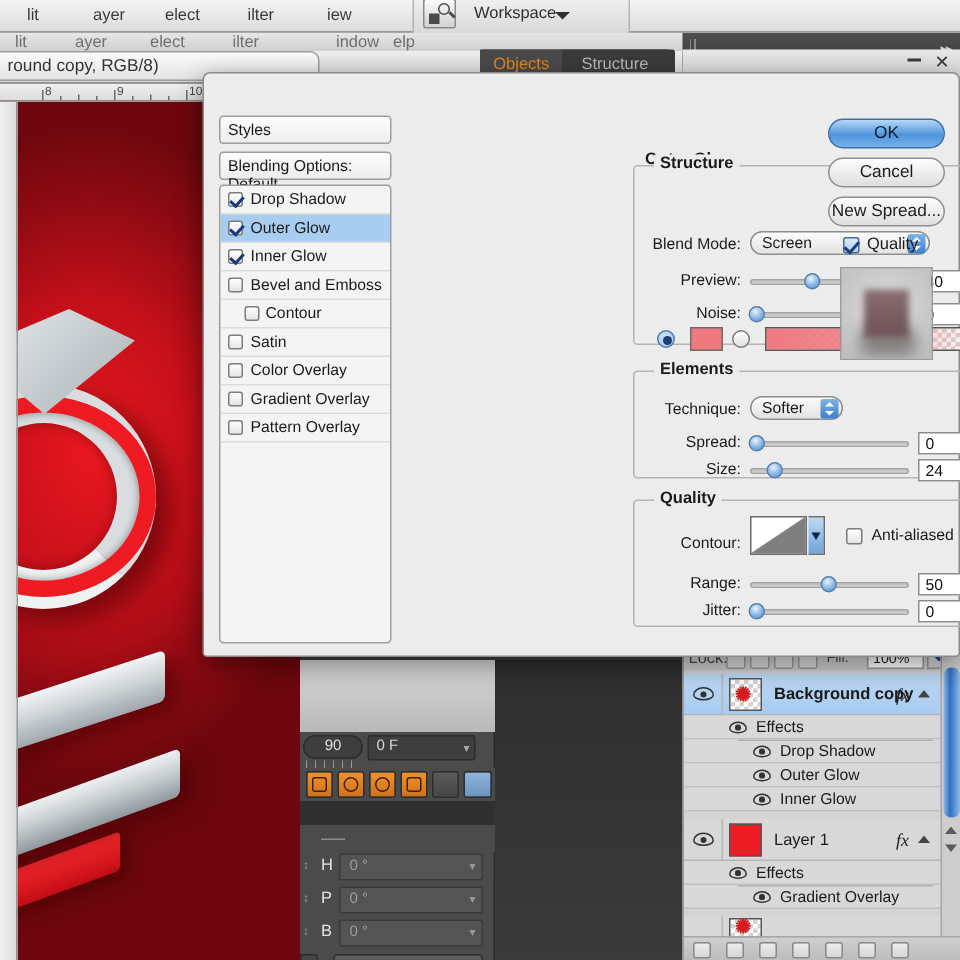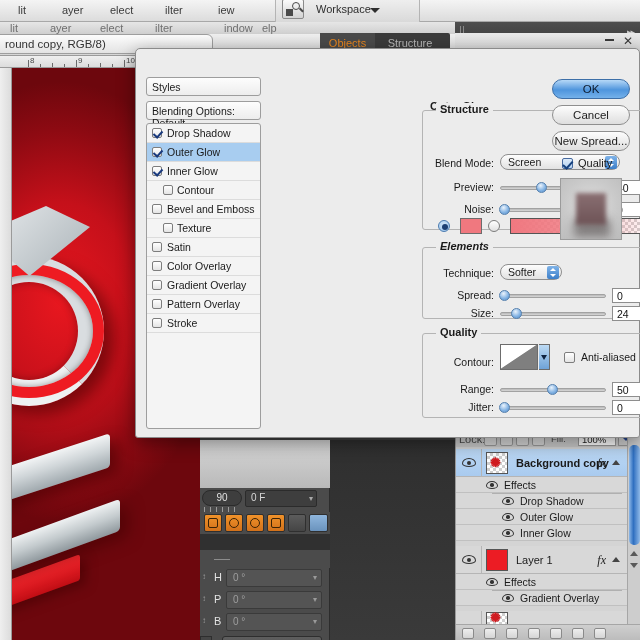--- a/index.html
+++ b/index.html
@@ -658,51 +658,43 @@
         <span class="stxt">Drop Shadow</span>
       </div>
       <div class="srow checked on">
         <span class="cb"></span>
         <span class="stxt">Outer Glow</span>
       </div>
       <div class="srow checked">
         <span class="cb"></span>
         <span class="stxt">Inner Glow</span>
       </div>
+      <div class="srow">
+        <span class="cb"></span>
+        <span class="stxt">Bevel and Emboss</span>
+      </div>
       <div class="srow indent">
         <span class="cb"></span>
         <span class="stxt">Contour</span>
       </div>
       <div class="srow">
         <span class="cb"></span>
-        <span class="stxt">Bevel and Emboss</span>
-      </div>
-      <div class="srow indent">
-        <span class="cb"></span>
-        <span class="stxt">Texture</span>
+        <span class="stxt">Satin</span>
       </div>
       <div class="srow">
         <span class="cb"></span>
-        <span class="stxt">Satin</span>
+        <span class="stxt">Color Overlay</span>
       </div>
       <div class="srow">
         <span class="cb"></span>
-        <span class="stxt">Color Overlay</span>
+        <span class="stxt">Gradient Overlay</span>
       </div>
       <div class="srow">
         <span class="cb"></span>
-        <span class="stxt">Gradient Overlay</span>
-      </div>
-      <div class="srow">
-        <span class="cb"></span>
         <span class="stxt">Pattern Overlay</span>
-      </div>
-      <div class="srow">
-        <span class="cb"></span>
-        <span class="stxt">Stroke</span>
       </div>
     </div>
   </div>
 
   <div id="main-col">
     <span class="grouplabel" style="left:12px;top:-7px;">Outer Glow</span>
 
     <div class="fieldset" style="left:8px;top:3px;width:256px;height:120px;"></div>
     <span class="grouplabel" style="left:22px;top:-4px;">Structure</span>
 
@@ -724,21 +716,21 @@
     <div class="track" style="left:86px;top:101px;width:106px;"></div>
     <div class="knob" style="left:85px;top:97px;"></div>
     <div class="numfield" style="left:198px;top:95px;width:42px;">0</div>
 
     <span class="radio on" style="left:24px;top:113px;"></span>
     <span id="glow-color" style="left:46px;top:111px;background:#F0787F;"></span>
     <span class="radio" style="left:74px;top:113px;"></span>
     <span id="grad-strip" style="left:96px;top:111px;"></span>
 
     <div class="fieldset" style="left:8px;top:140px;width:256px;height:72px;"></div>
-    <span class="grouplabel" style="left:22px;top:133px;font-style:italic;">Elements</span>
+    <span class="grouplabel" style="left:22px;top:133px;">Elements</span>
 
     <span class="flabel" style="left:12px;top:160px;width:68px;">Technique:</span>
     <div class="select" style="left:86px;top:157px;width:62px;">
       <span>Softer</span>
       <span class="stepper">
           <span class="u"></span>
           <span class="d"></span>
         </span>
     </div>
 

